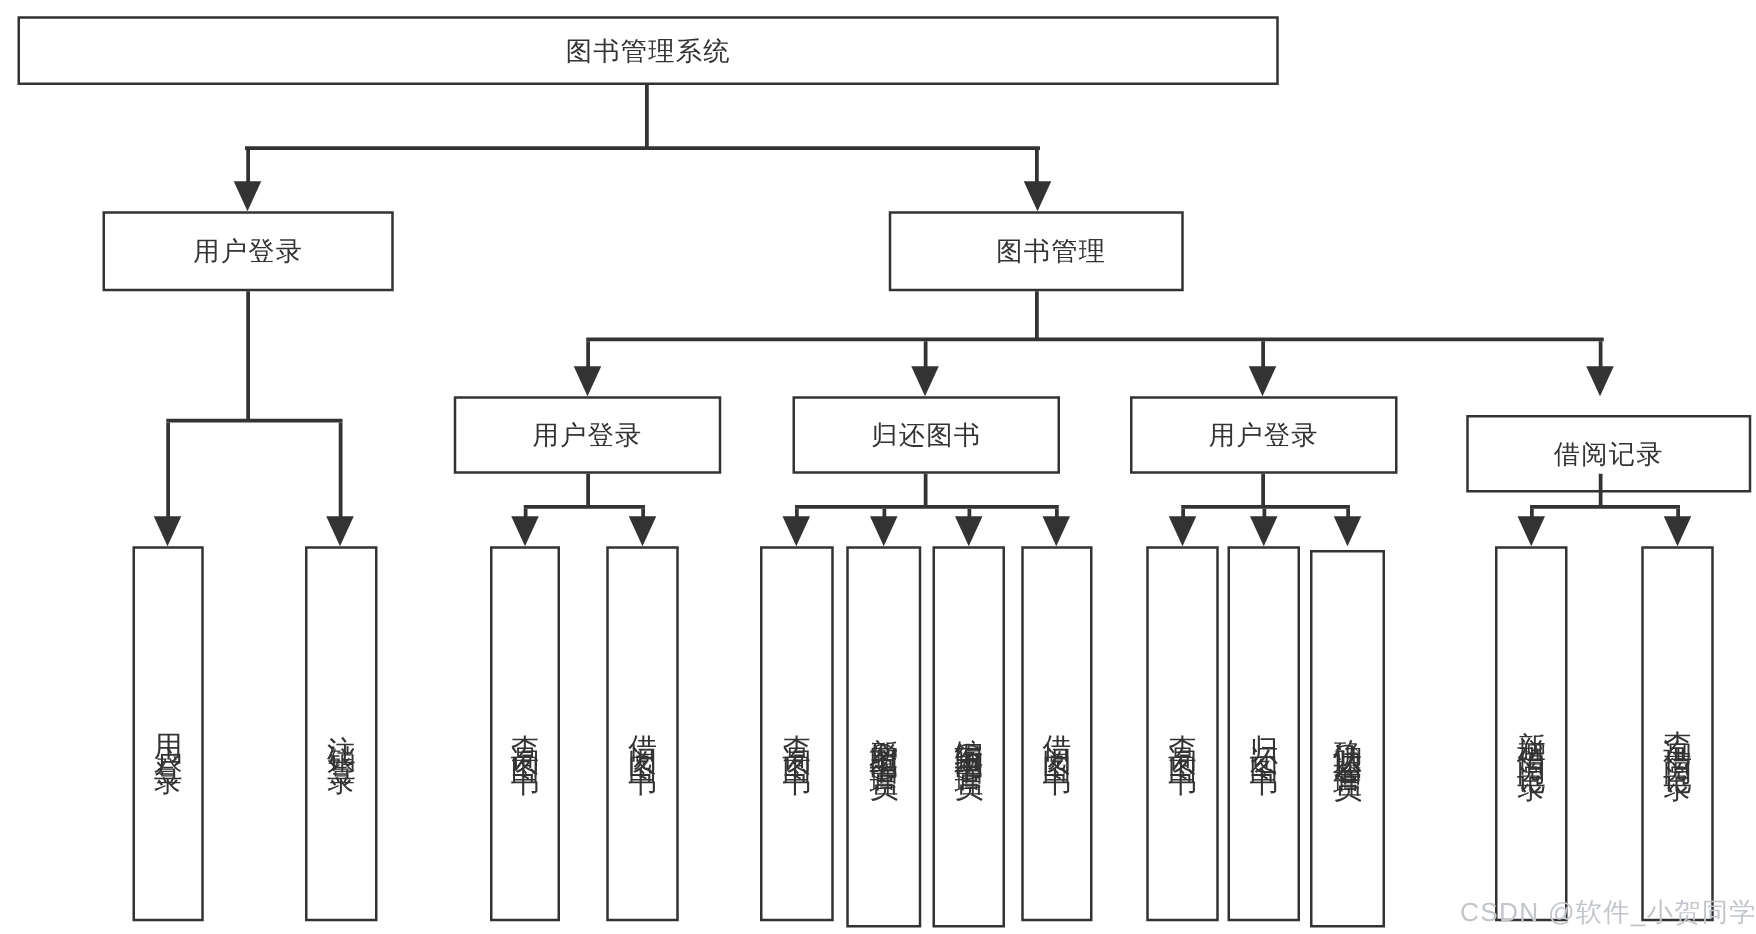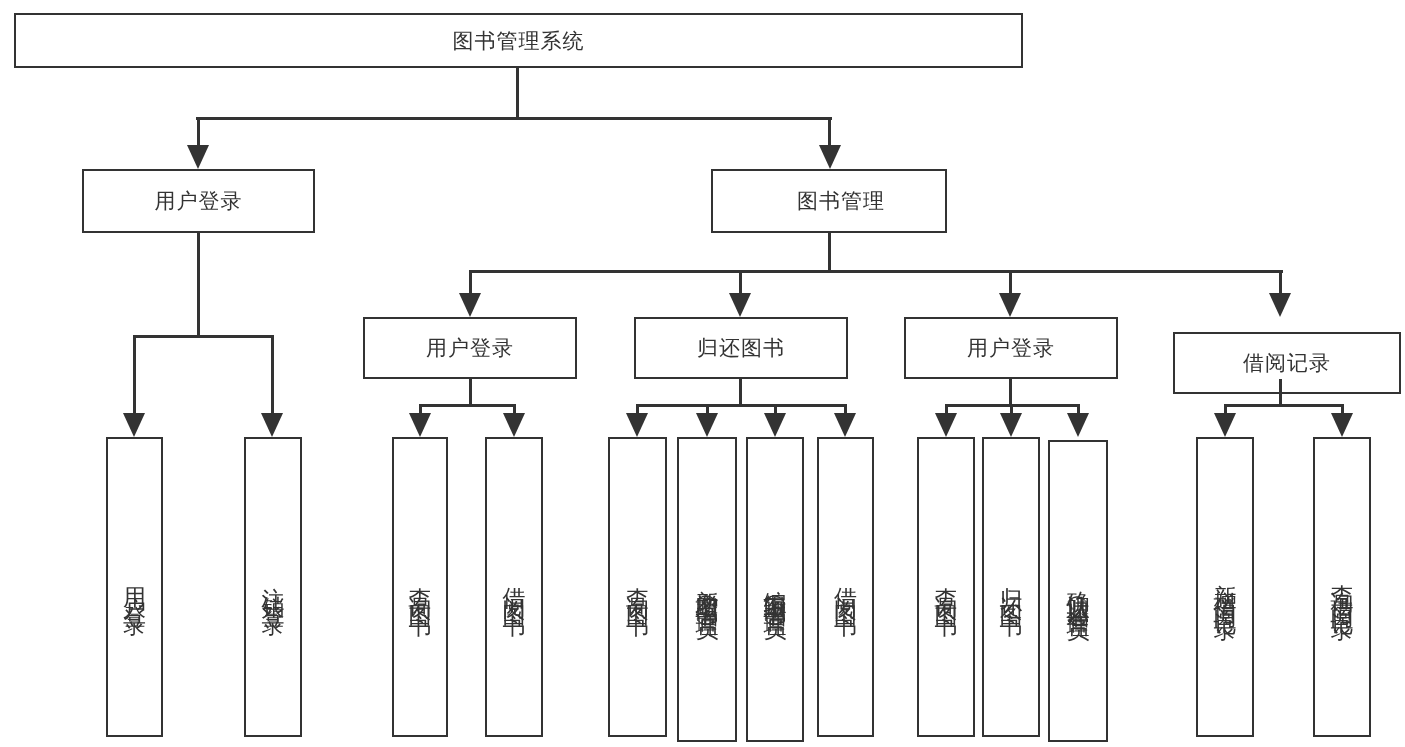--- a/index.html
+++ b/index.html
@@ -131,14 +131,15 @@
 
   <div class="vline" style="left:1279px;top:379px;height:27px;"></div>
   <div class="hline" style="left:1224px;top:404px;width:120px;"></div>
   <div class="vline" style="left:1224px;top:407px;height:10px;"></div>
   <div class="vline" style="left:1341px;top:407px;height:10px;"></div>
   <div class="arrow" style="left:1214px;top:413px;"></div>
   <div class="arrow" style="left:1331px;top:413px;"></div>
   <div class="node v mid" style="left:1196px;top:437px;width:58px;height:300px;">新增借阅记录</div>
   <div class="node v mid" style="left:1313px;top:437px;width:58px;height:300px;">查询借阅记录</div>
 
+  <div class="watermark">CSDN @软件_小贺同学</div>
 
 </div>
 
 </body></html>

